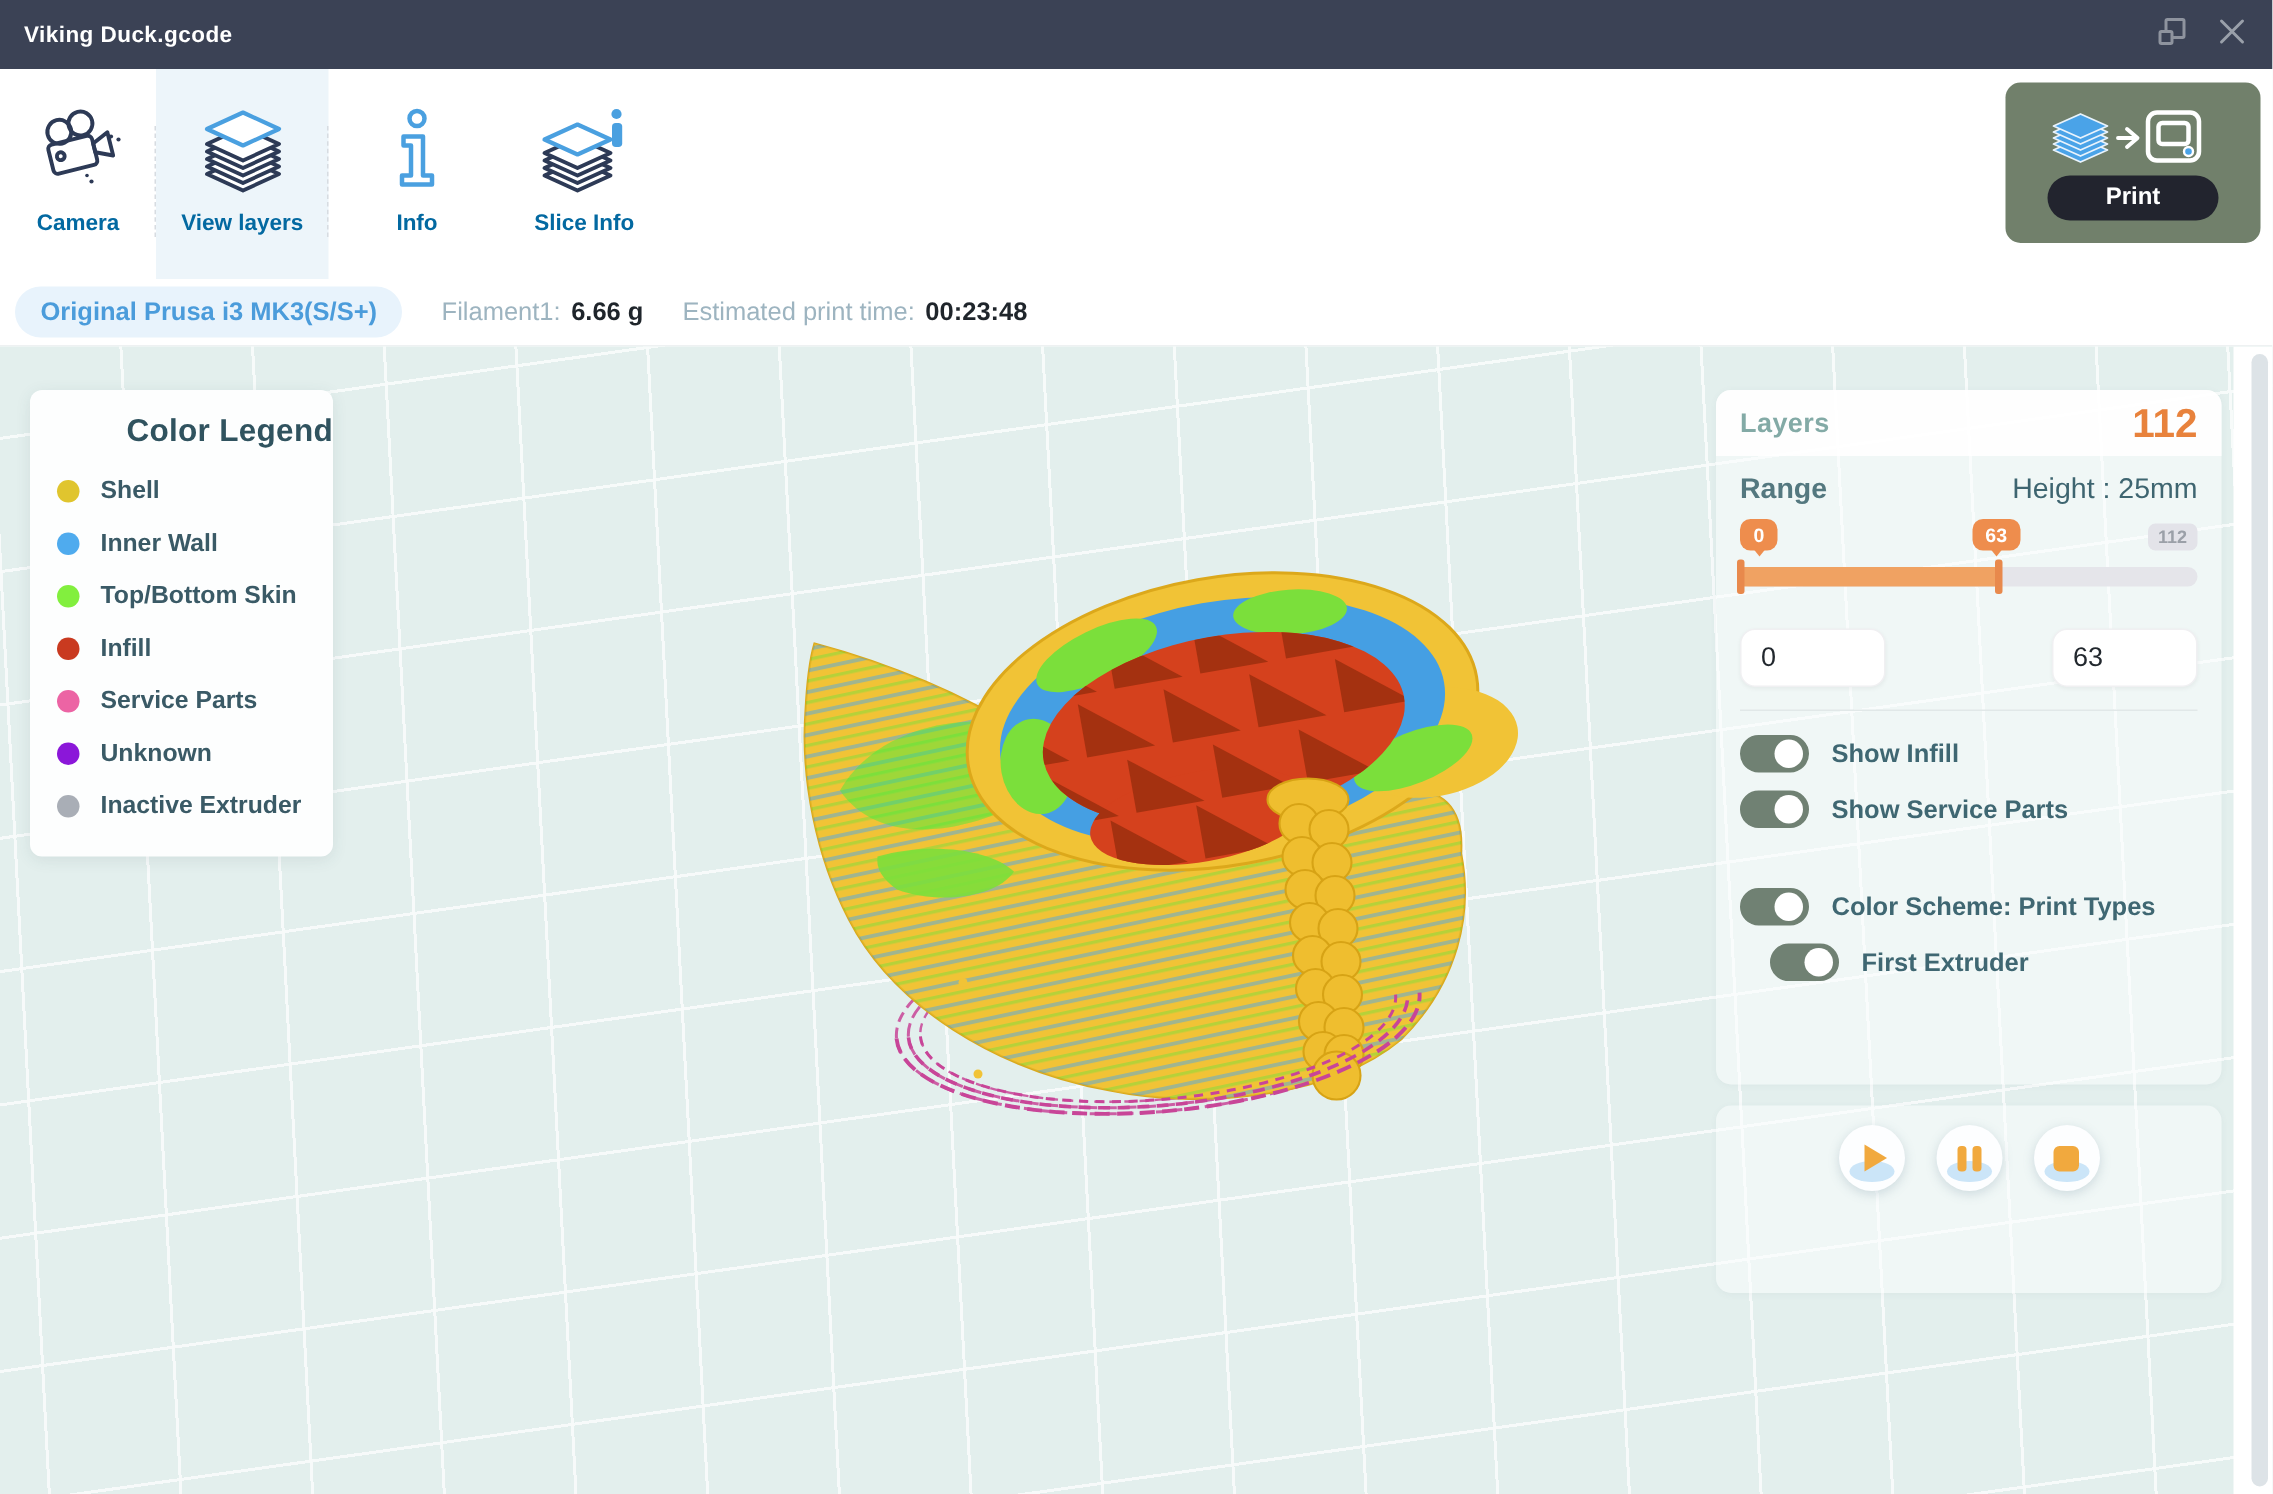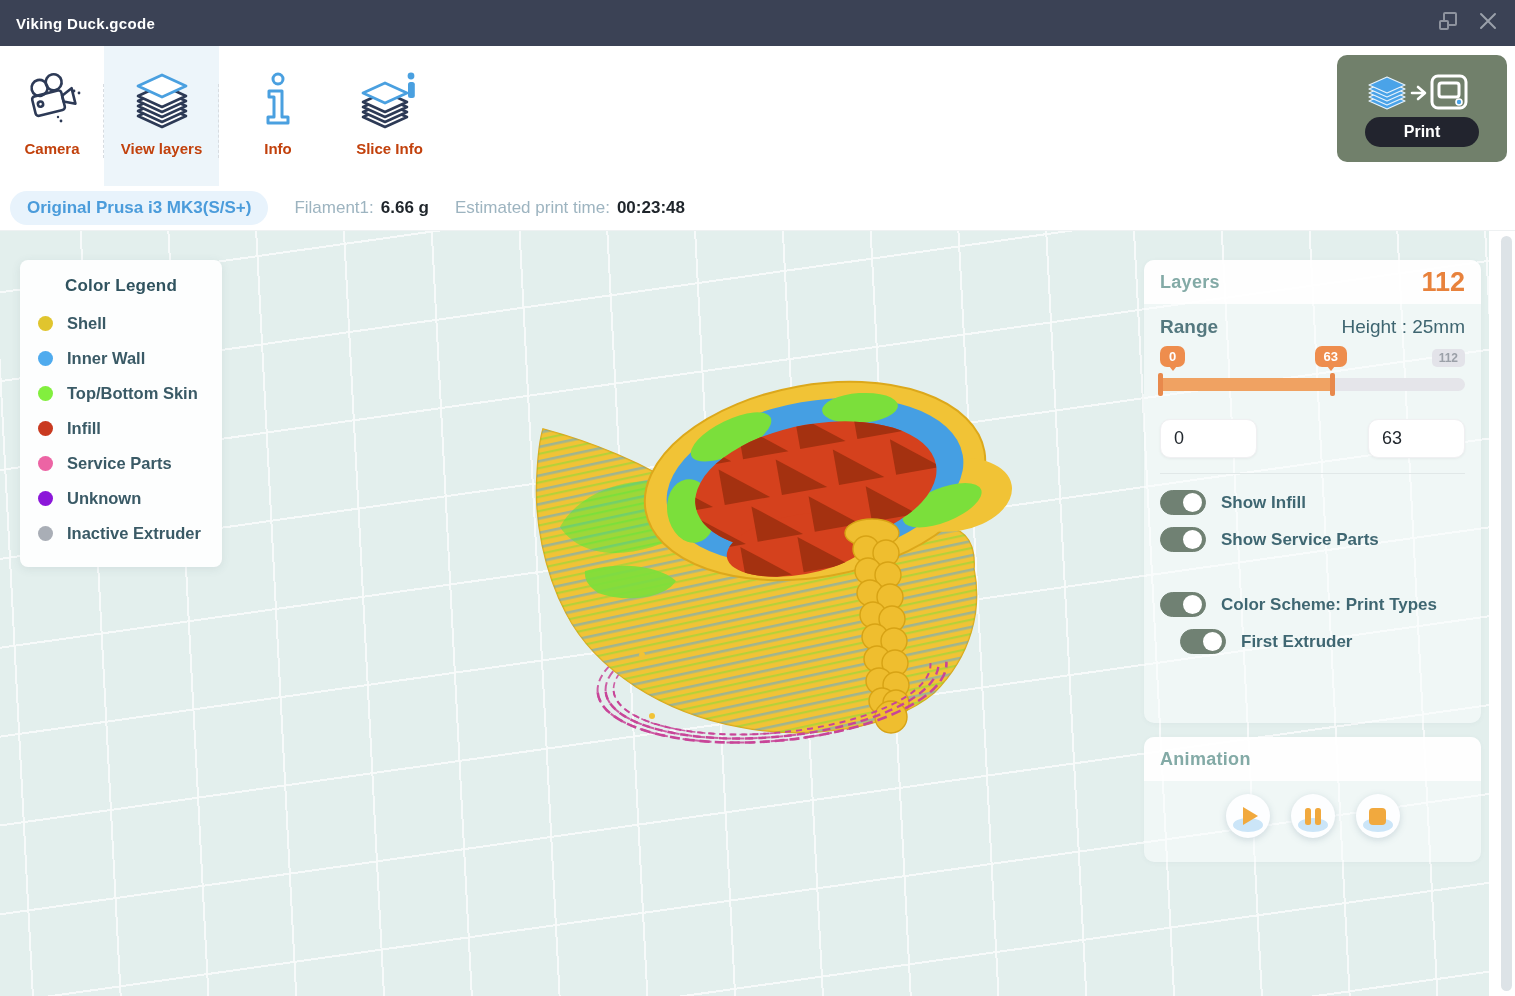--- a/index.html
+++ b/index.html
@@ -11,21 +11,21 @@
   .titlebar .title { color:#fff; font-size:15px; font-weight:bold; letter-spacing:.3px; }
   .win-controls { margin-left:auto; display:flex; align-items:center; gap:18px; }
   .win-btn { width:22px; height:22px; display:flex; align-items:center; justify-content:center; cursor:pointer; }
 
   
   .toolbar { position:absolute; left:0; top:46px; right:0; height:140px; background:#fff; display:flex; }
   .tab { width:110px; height:140px; display:flex; flex-direction:column; align-items:center; justify-content:flex-start; padding-top:22px; cursor:pointer; position:relative; }
   .tab.sep::after { content:""; position:absolute; right:0; top:38px; bottom:28px; border-right:1px dashed #d7dce1; }
   .tab.active { background:#edf5fa; }
   .tab .ticon { height:64px; display:flex; align-items:center; justify-content:center; }
-  .tab .tlabel { margin-top:8px; font-size:15px; font-weight:600; color:#c2410c; }
+  .tab .tlabel { margin-top:8px; font-size:15px; font-weight:600; color:#0369a1; }
 
   .print-card { position:absolute; right:8px; top:55px; width:170px; height:107px; background:#71806b; border-radius:10px; display:flex; flex-direction:column; align-items:center; justify-content:center; gap:0; }
   .print-pill { width:114px; height:30px; border-radius:15px; background:#22242e; color:#fff; font-size:16px; font-weight:bold; display:flex; align-items:center; justify-content:center; cursor:pointer; }
 
   
   .statusbar { position:absolute; left:0; top:186px; right:0; height:45px; background:#fff; display:flex; align-items:center; gap:26px; padding-left:10px; border-bottom:1px solid #eef1f2; }
   .machine-pill { background:#e8f3fc; color:#4b9cdb; border-radius:17px; padding:7px 17px; font-size:17px; font-weight:600; }
   .stat { display:flex; align-items:baseline; gap:7px; font-size:17px; }
   .stat .lab { color:#9db4c0; font-weight:500; }
   .stat .val { color:#1f252b; font-weight:600; }
@@ -37,21 +37,21 @@
       repeating-linear-gradient(to bottom, rgba(255,255,255,.95) 0 2px, transparent 2px 88px),
       repeating-linear-gradient(to right, rgba(255,255,255,.95) 0 2px, transparent 2px 88px);
     transform: rotate(-8deg) skewX(-5deg); }
   .model-svg { position:absolute; left:0; top:0; width:1515px; height:766px; }
 
   .scroll-rail { position:absolute; right:0; top:0; bottom:0; width:26px; background:#fff; }
   .scroll-thumb { position:absolute; right:3px; top:5px; bottom:5px; width:11px; border-radius:6px; background:#dde3e7; cursor:pointer; }
 
   
   .legend { position:absolute; left:20px; top:29px; width:202px; background:#fdfefe; border-radius:8px; box-shadow:0 2px 10px rgba(60,90,100,.10); padding:16px 0 16px 0; }
-  .legend-title { text-align:center; font-size:17px; font-weight:bold; color:#30535f; margin-bottom:10px; letter-spacing:.2px; }
+  .legend-title { text-align:right; font-size:21px; font-weight:bold; color:#30535f; margin-bottom:10px; letter-spacing:.2px; }
   .legend-item { display:flex; align-items:center; gap:14px; padding-left:18px; height:35px; }
   .legend-dot { width:15px; height:15px; border-radius:50%; flex:0 0 auto; }
   .legend-label { font-size:16.5px; font-weight:600; color:#3a5a66; }
 
   
   .panel { position:absolute; left:1144px; width:337px; background:rgba(252,254,253,.55); border-radius:10px; box-shadow:0 1px 5px rgba(70,100,110,.05); }
   .panel-header { height:44px; background:rgba(255,255,255,.88); border-radius:10px 10px 0 0; display:flex; align-items:center; padding:12px 16px; }
   .panel-header .ph-title { font-size:18px; font-weight:600; color:#83aaa6; letter-spacing:.3px; }
   .panel-header .ph-count { margin-left:auto; font-size:27px; font-weight:bold; color:#e8823c; }
   .panel-body { padding:0 16px 14px 16px; }
@@ -388,23 +388,20 @@
             <div class="toggle on">
                 <div class="knob"></div>
               </div>
             <span class="toggle-label">First Extruder</span>
           </div>
         </div>
       </div>
     </div>
 
     <div class="panel panel-anim">
-      <div class="panel-header">
-        <span class="ph-title">Animation</span>
-      </div>
       <div class="anim-buttons">
         <div class="abtn">
           <div class="puddle"></div>
           <div class="glyph-play"></div>
         </div>
         <div class="abtn">
           <div class="puddle"></div>
           <div class="glyph-pause">
               <span></span>
               <span></span>

